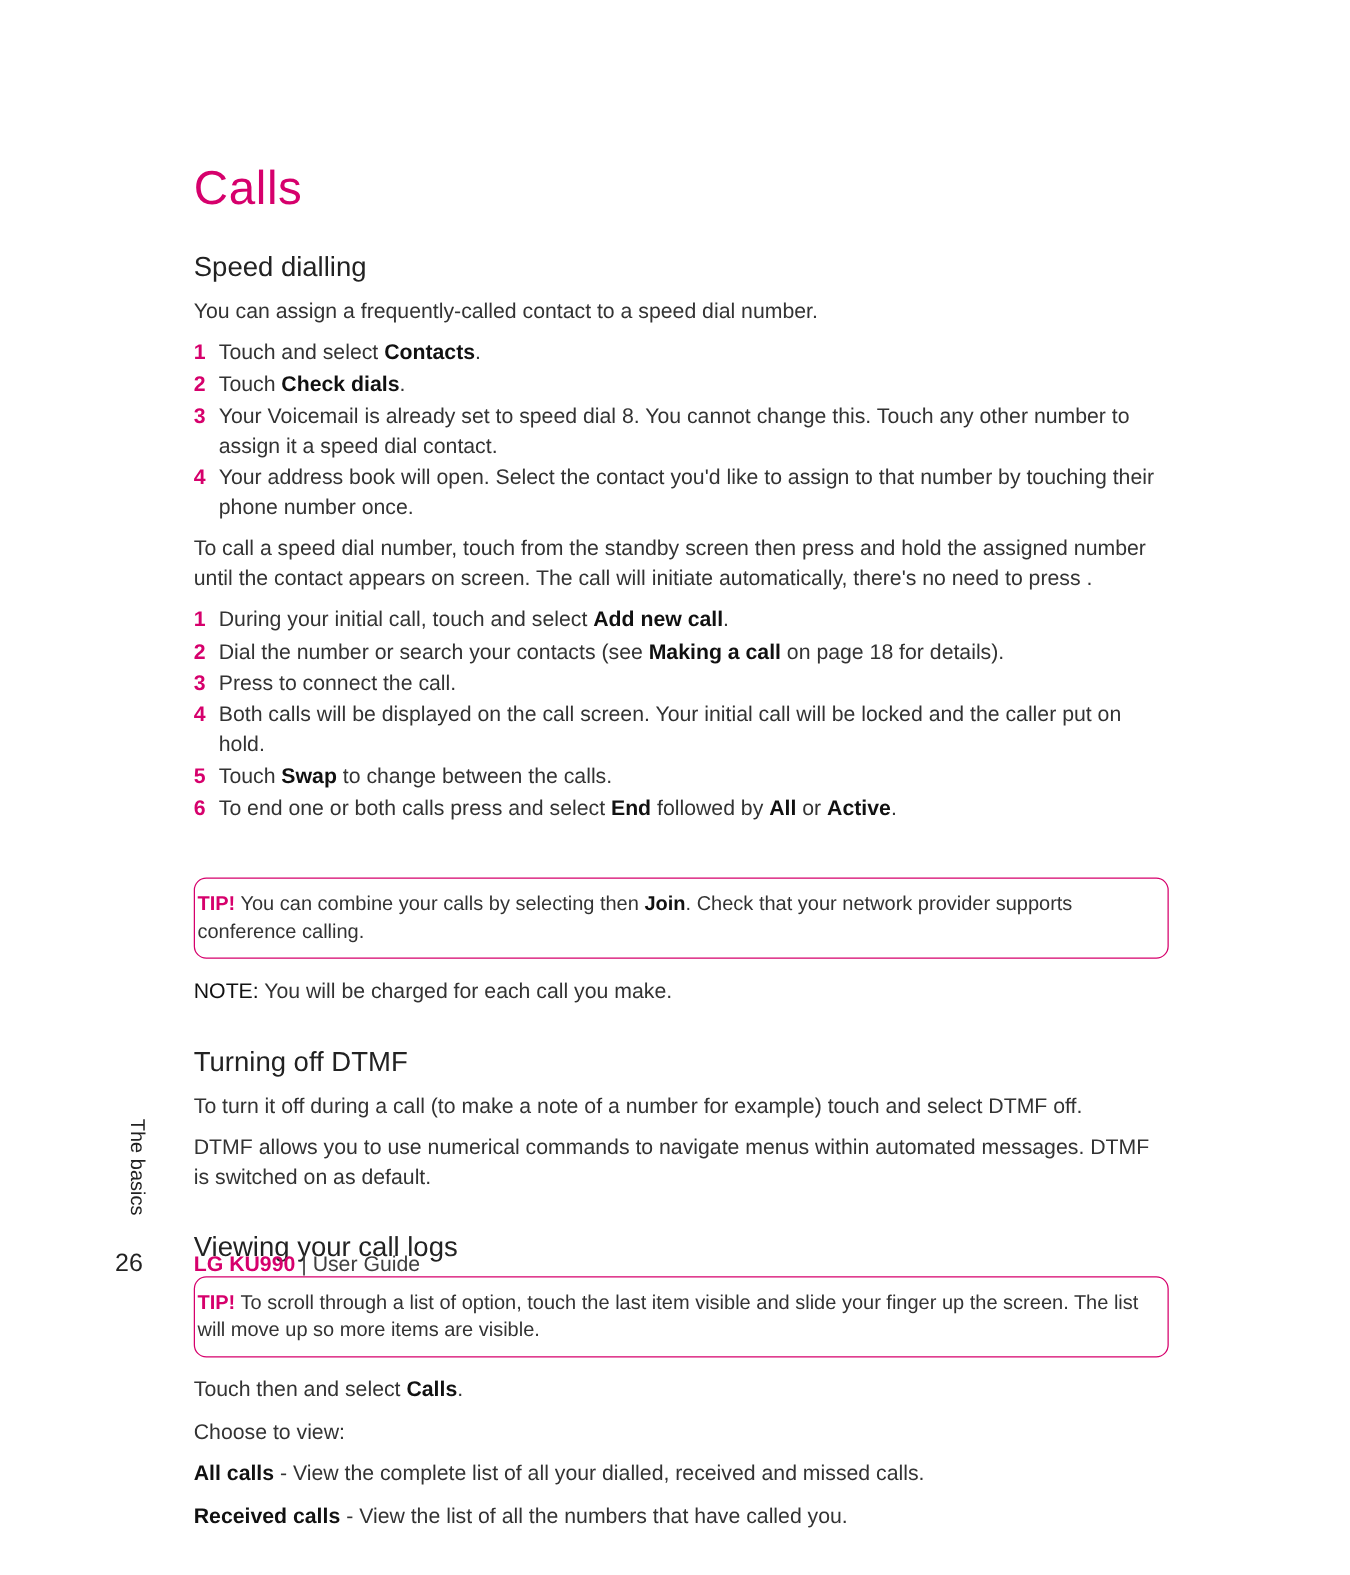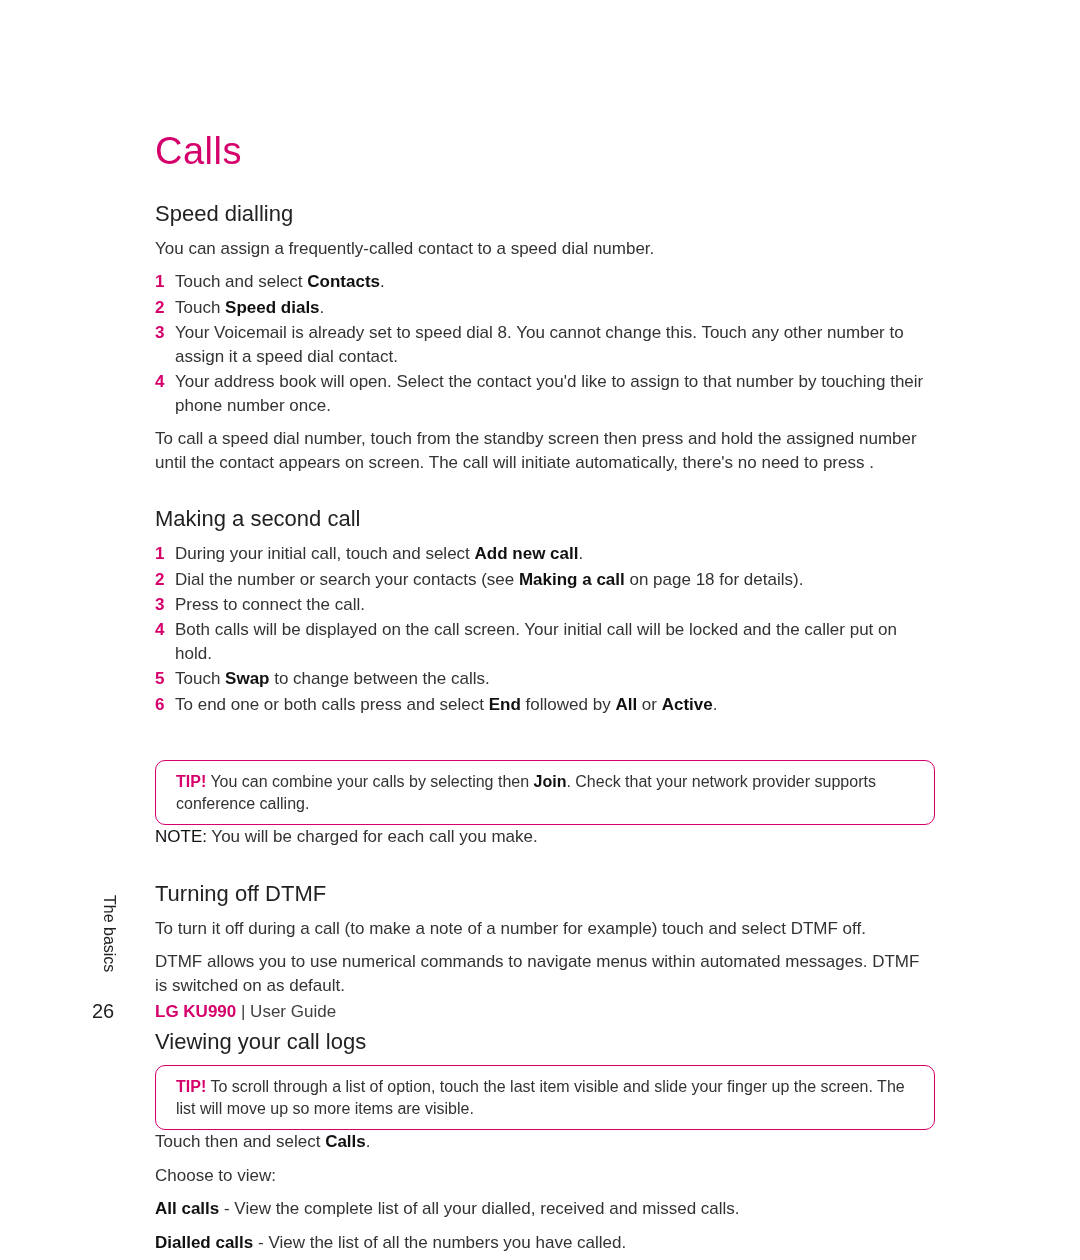--- a/index.html
+++ b/index.html
@@ -57,21 +57,22 @@
     color: #d6006c;
     font-weight: 700;
     width: 20px;
     flex-shrink: 0;
   }
   .li-body { flex: 1; }
   .bold { font-weight: 700; color: #111; }
   .tip-box {
     border: 1.5px solid #d6006c;
     border-radius: 10px;
-    padding: 10px 20px;
+    padding: 10px 2px;
+    margin-bottom: 14px;
     font-size: 16px;
     line-height: 1.35;
     color: #333;
   }
   .tip-label {
     color: #d6006c;
     font-weight: 700;
   }
   .note-label { font-weight: 400; color: #111; }
 
@@ -115,36 +116,35 @@
       <ol>
         <li>
           <span class="num">1</span>
           <span class="li-body">
             <span>Touch </span><span> and select </span><span class="bold">Contacts</span><span>.</span>
           </span>
         </li>
         <li>
           <span class="num">2</span>
           <span class="li-body">
-            <span>Touch </span><span class="bold">Speed dials</span><span>.</span>
+            <span>Touch </span><span class="bold">Check dials</span><span>.</span>
           </span>
         </li>
         <li>
           <span class="num">3</span>
           <span class="li-body">Your Voicemail is already set to speed dial 8. You cannot change this. Touch any other number to assign it a speed dial contact.</span>
         </li>
         <li>
           <span class="num">4</span>
           <span class="li-body">Your address book will open. Select the contact you'd like to assign to that number by touching their phone number once.</span>
         </li>
       </ol>
 
       <p>To call a speed dial number, touch      from the standby screen then press and hold the assigned number until the contact appears on screen. The call will initiate automatically, there's no need to press      .</p>
 
-      <div class="sec-title">Making a second call</div>
 
       <ol>
         <li>
           <span class="num">1</span>
           <span class="li-body">
             <span>During your initial call, touch </span><span> and select </span><span class="bold">Add new call</span><span>.</span>
           </span>
         </li>
         <li>
           <span class="num">2</span>
@@ -197,23 +197,20 @@
         <span class="tip-label">TIP!</span><span> To scroll through a list of option, touch the last item visible and slide your finger up the screen. The list will move up so more items are visible.</span>
       </div>
 
       <p>
         <span>Touch      then      and select </span><span class="bold">Calls</span><span>.</span>
       </p>
       <p>Choose to view:</p>
 
       <p>
         <span class="bold">All calls</span><span> - View the complete list of all your dialled, received and missed calls.</span>
-      </p>
-      <p>
-        <span class="bold">Dialled calls</span><span> - View the list of all the numbers you have called.</span>
       </p>
       <p>
         <span class="bold">Received calls</span><span> - View the list of all the numbers that have called you.</span>
       </p>
     </div>
   </div>
 </div>
 
 <div class="side-label">The basics</div>
 <div class="page-number">26</div>

